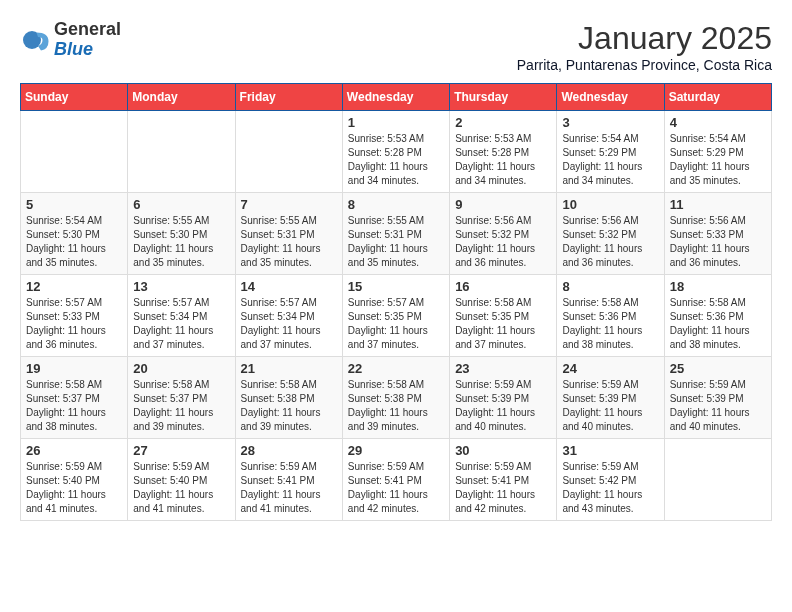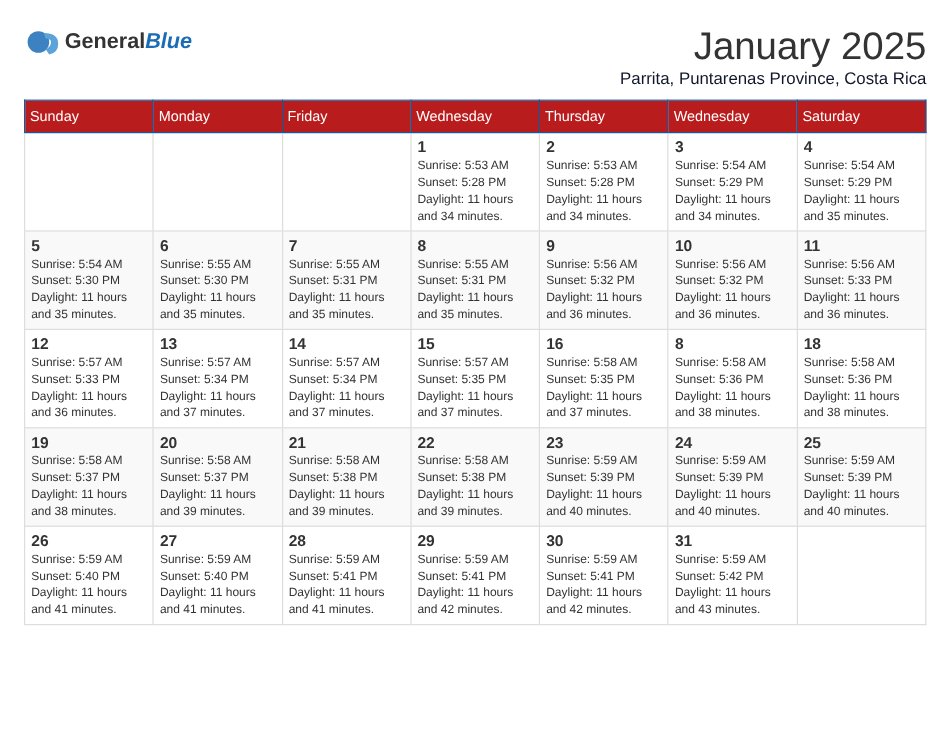--- a/index.html
+++ b/index.html
@@ -15,20 +15,21 @@
       align-items: flex-start;
       justify-content: space-between;
       margin-bottom: 10px;
     }
     .logo {
       display: flex;
       align-items: center;
     }
     .logo-text {
       display: flex;
+      flex-direction: column;
       line-height: 1.1;
     }
     .logo-general {
       font-size: 18px;
       font-weight: bold;
       color: #333;
     }
     .logo-blue {
       font-size: 18px;
       font-weight: bold;
@@ -51,24 +52,24 @@
     .subtitle {
       font-size: 14px;
       color: #0f172a;
     }
     .calendar {
       width: 100%;
       border-collapse: collapse;
       border: 1px solid #ccc;
     }
     .calendar th {
-      background-color: #b91c1c;
+      background-color: #ef4444;
       color: #fff;
       font-size: 12px;
-      font-weight: normal;
+      font-weight: bold;
       padding: 6px 4px;
       text-align: left;
       border: 1px solid #1558a0;
     }
     .calendar td {
       vertical-align: top;
       padding: 4px 5px;
       border: 1px solid #ddd;
       width: 14.28%;
       min-height: 80px;

